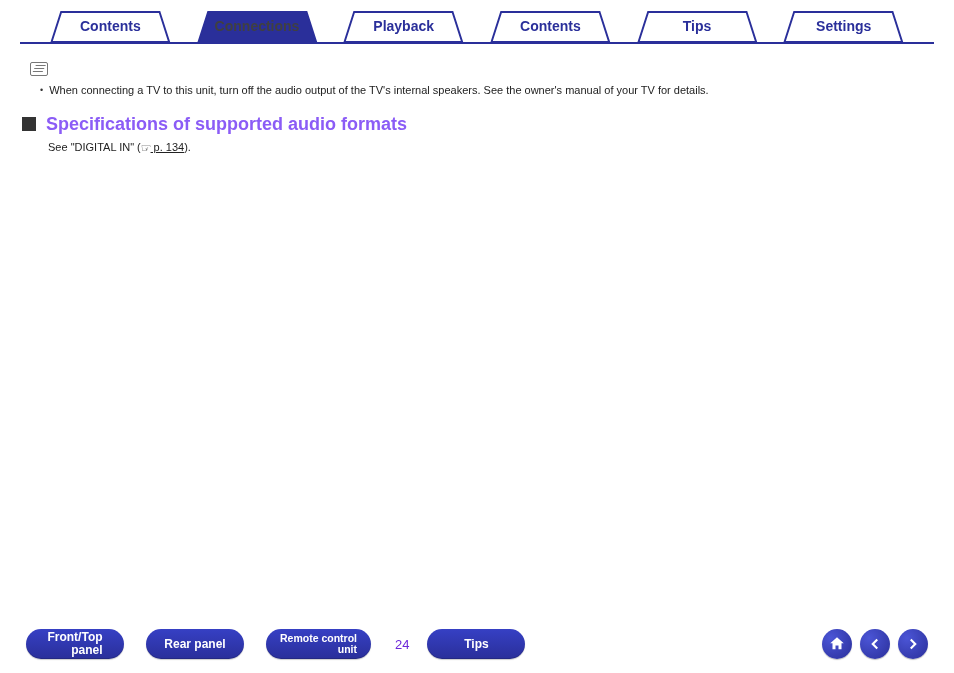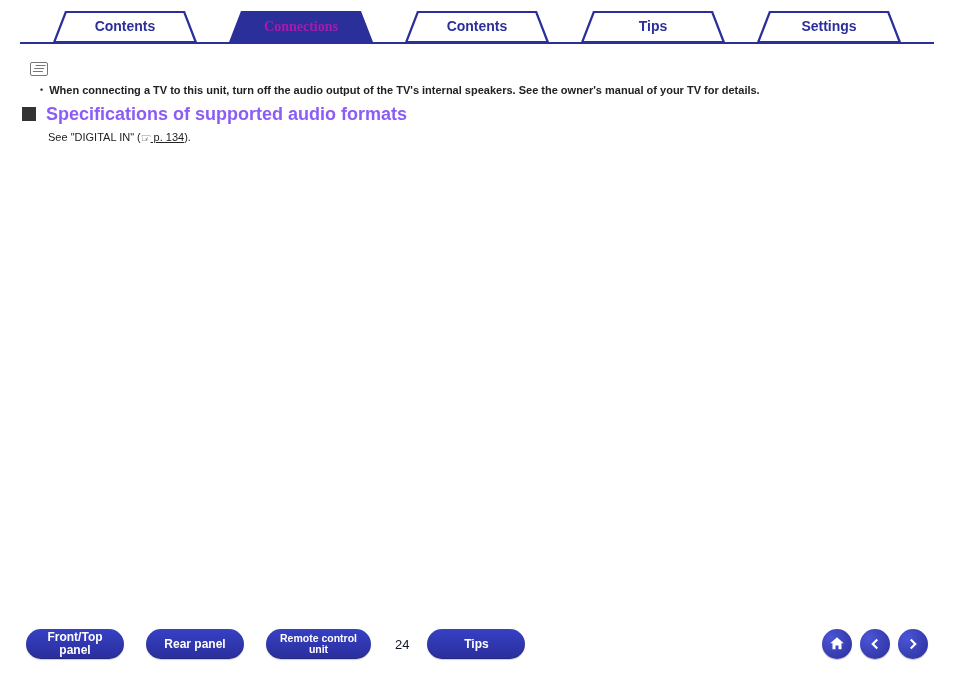--- a/index.html
+++ b/index.html
@@ -14,34 +14,34 @@
     position: relative;
     text-align: center;
     line-height: 32px;
     font-size: 14px;
     font-weight: bold;
     color: #2a2f9a;
     cursor: pointer;
   }
   .tab svg { position: absolute; inset:0; width:100%; height:100%; }
   .tab span { position: relative; z-index: 2; }
-  .tab.active span { color: #a21caf; font-family: Liberation Serif, serif; }
+  .tab.active span { color: #404040; }
   .tabs-rule { height: 2px; background: #2a2f9a; margin: 0 0 18px 0; }
 
   
   .note-icon {
     width: 18px; height: 14px; background:#fff; border:1px solid #777; border-radius:2px;
     display:inline-block; margin-left:4px; position:relative;
   }
   .note-icon::before{
     content:""; position:absolute; left:3px; top:2px; width:10px; height:8px;
     background: repeating-linear-gradient(#777,#777 1px,#fff 1px,#fff 3px);
     transform: skewX(-25deg);
   }
-  .note-area { font-size: 11px; color:#222; margin: 4px 0 6px 6px; line-height:1.35;font-weight:bold; }
+  .note-area { font-size: 11px; color:#222; margin: 4px 0 16px 6px; line-height:1.35; }
   .note-area ul { list-style: none; margin: 3px 0 0 14px; }
   .note-area li::before { content:"•"; color:#333; margin-right:6px; font-size:9px; vertical-align:1px;}
   .note-area li { }
 
   
   .heading-row { display:flex; align-items:center; gap:10px; margin: 0 0 6px 2px;}
   .heading-square { width:14px; height:14px; background:#333; }
   .heading-text { font-size:18px; font-weight:bold; color:#8b5cf6; }
   .subtext { font-size:11px; color:#222; margin-left: 28px; }
   .subtext .link { text-decoration: underline; }
@@ -50,25 +50,25 @@
   
   .footer {
     position:absolute; left:0; right:0; bottom:14px;
     display:flex; align-items:center; padding: 0 26px;
   }
   .pill {
     background: linear-gradient(#3640c4,#2a2f9a);
     color:#fff; font-size:12px; font-weight:bold;
     border-radius: 16px; height:30px; min-width:98px;
     display:flex; align-items:center; justify-content:center;
-    text-align:center; line-height:1.05; padding:0 14px; margin-right:22px;
+    text-align:right; line-height:1.05; padding:0 14px; margin-right:22px;
     cursor:pointer; box-shadow: inset 0 -1px 0 rgba(0,0,0,.15), 0 1px 1px rgba(0,0,0,.2);
   }
   .pill.small { font-size:10.5px; }
-  .page-num { font-size:13px; color:#0f172a; margin: 0 18px 0 2px; }
+  .page-num { font-size:13px; color:#6d28d9; margin: 0 18px 0 2px; }
   .spacer { flex:1; }
   .circ-btn {
     width:30px; height:30px; border-radius:50%;
     background: radial-gradient(circle at 30% 30%, #4b55d6, #2a2f9a);
     display:flex; align-items:center; justify-content:center;
     margin-left:8px; cursor:pointer; box-shadow: 0 1px 1px rgba(0,0,0,.25);
   }
   .circ-btn svg { width:18px; height:18px; }
 </style>
 </head>
@@ -79,20 +79,26 @@
     <svg viewBox="0 0 150 32" preserveAspectRatio="none">
         <polygon points="14,32 24,2 126,2 136,32" fill="#fff" stroke="#2a2f9a" stroke-width="2"></polygon>
       </svg>
     <span>Contents</span>
   </div>
   <div class="tab active">
     <svg viewBox="0 0 150 32" preserveAspectRatio="none">
         <polygon points="14,32 24,2 126,2 136,32" fill="#2a2f9a" stroke="#2a2f9a" stroke-width="2"></polygon>
       </svg>
     <span>Connections</span>
+  </div>
+  <div class="tab">
+    <svg viewBox="0 0 150 32" preserveAspectRatio="none">
+        <polygon points="14,32 24,2 126,2 136,32" fill="#fff" stroke="#2a2f9a" stroke-width="2"></polygon>
+      </svg>
+    <span>Playback</span>
   </div>
   <div class="tab">
     <svg viewBox="0 0 150 32" preserveAspectRatio="none">
         <polygon points="14,32 24,2 126,2 136,32" fill="#fff" stroke="#2a2f9a" stroke-width="2"></polygon>
       </svg>
     <span>Contents</span>
   </div>
   <div class="tab">
     <svg viewBox="0 0 150 32" preserveAspectRatio="none">
         <polygon points="14,32 24,2 126,2 136,32" fill="#fff" stroke="#2a2f9a" stroke-width="2"></polygon>

